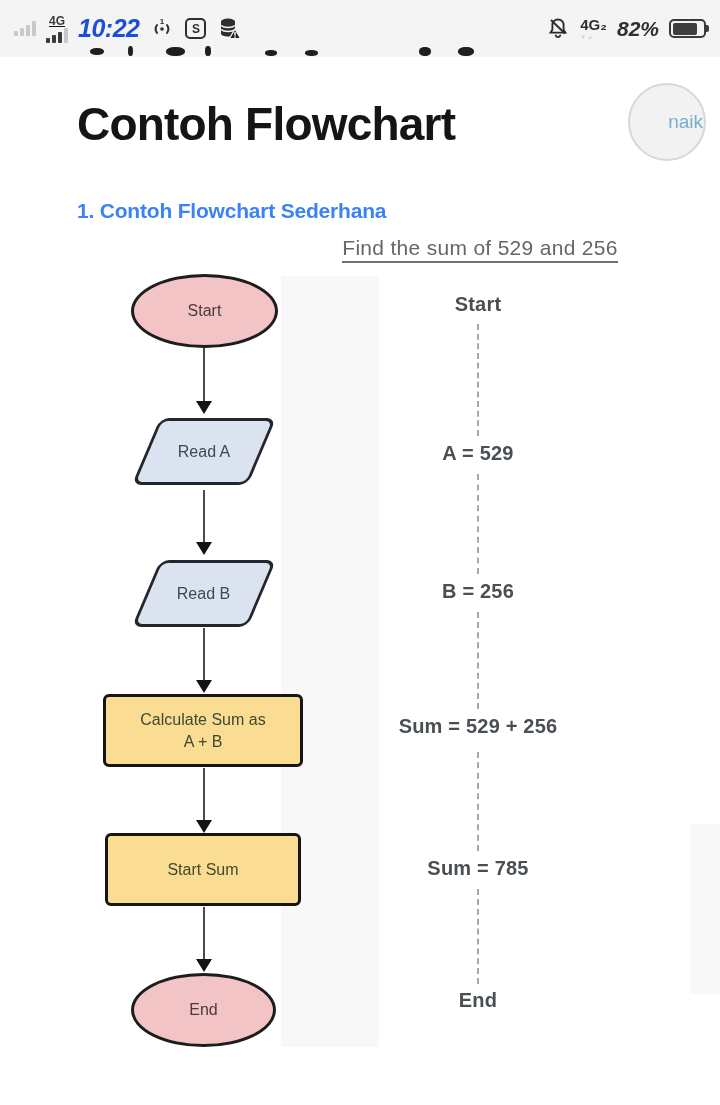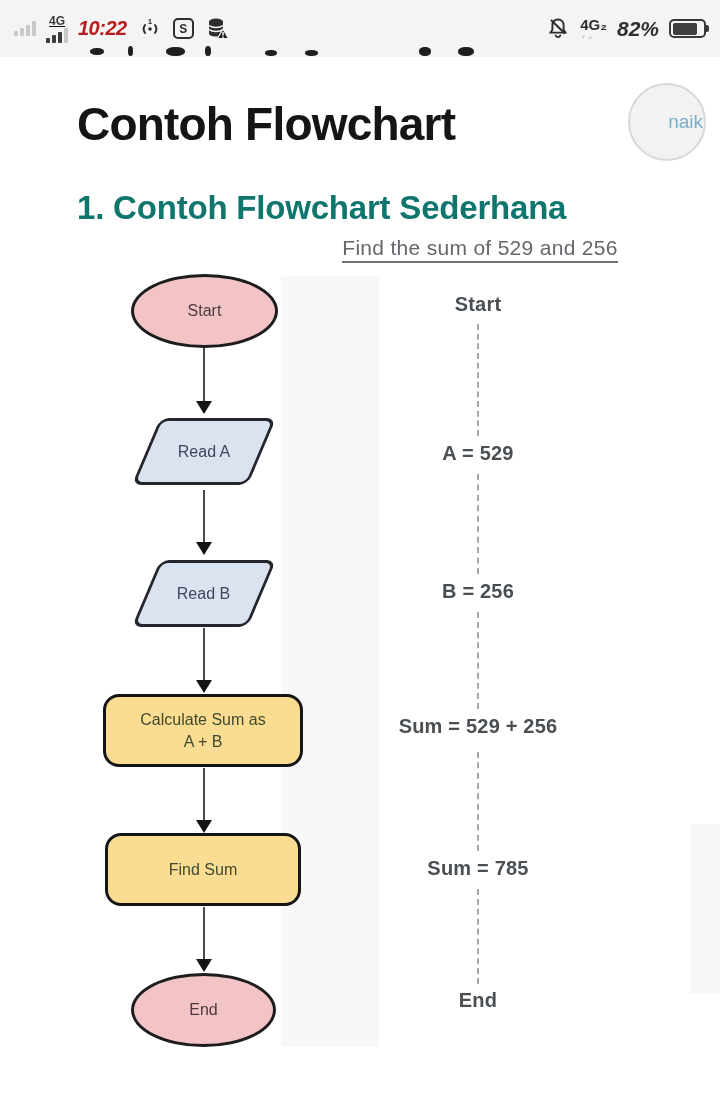--- a/index.html
+++ b/index.html
@@ -11,21 +11,21 @@
              display:flex;align-items:center;justify-content:space-between;
              padding:0 14px;box-sizing:border-box;z-index:5;}
   .sb-left,.sb-right{display:flex;align-items:center;gap:10px;}
   .bars{display:flex;align-items:flex-end;gap:2px;height:15px;}
   .bars i{display:block;width:4px;background:#c9c9c9;border-radius:1px;}
   .bars i:nth-child(1){height:5px}.bars i:nth-child(2){height:8px}
   .bars i:nth-child(3){height:11px}.bars i:nth-child(4){height:15px}
   .bars.active i:nth-child(1),.bars.active i:nth-child(2),.bars.active i:nth-child(3){background:#3b3b3b;}
   .sim2{display:flex;flex-direction:column;align-items:center;line-height:1;text-decoration:underline;}
   .sim2 .net{font-size:12px;font-weight:700;color:#3a3a3a;margin-bottom:1px;}
-  .time{font-size:20px;font-weight:700;font-style:italic;color:#b91c1c;letter-spacing:-0.5px;}
+  .time{font-size:25px;font-weight:700;font-style:italic;color:#1d4ed8;letter-spacing:-0.5px;}
   .sbox{width:17px;height:17px;border:2.5px solid #2e2e2e;border-radius:5px;display:flex;
         align-items:center;justify-content:center;font-size:12px;font-weight:700;color:#2e2e2e;}
   .netR{display:flex;flex-direction:column;line-height:1;}
   .netR .net{font-size:15px;font-weight:700;color:#2f2f2f;}
   .netR .updown{font-size:6px;color:#d2d2d2;letter-spacing:1px;margin-top:2px;}
   .pct{font-size:21px;font-weight:700;font-style:italic;color:#2f2f2f;}
   .battery{position:relative;width:37px;height:19px;border:2px solid #3a3a3a;border-radius:5px;
            padding:1.5px;box-sizing:border-box;display:flex;background:#f4f4f5;}
   .battery .fill{width:81%;background:#3e3e3e;border-radius:2px;}
   .battery:after{content:"";position:absolute;right:-5px;top:4px;width:3px;height:7px;
@@ -34,33 +34,33 @@
 
   
   .remnant{position:absolute;background:#1f1f1f;border-radius:45%;z-index:6;}
 
   
   .h1{position:absolute;left:77px;top:97px;font-size:46px;font-weight:600;color:#151515;
       letter-spacing:-0.8px;}
   .avatar{position:absolute;left:628px;top:83px;width:78px;height:78px;border:2px solid #d8d8d8;
           border-radius:50%;background:#f2f2f2;display:flex;align-items:center;justify-content:flex-end;
           box-sizing:border-box;font-size:19px;color:#7aaecd;padding-right:1px;}
-  .h2{position:absolute;left:77px;top:189px;font-size:33px;font-weight:700;color:#0f766e;letter-spacing:-0.2px;}
+  .h2{position:absolute;left:77px;top:199px;font-size:21px;font-weight:700;color:#3b82f6;letter-spacing:-0.2px;}
 
   
   .figure{position:absolute;left:0;top:224px;width:720px;height:835px;background:#fff;}
   .band{position:absolute;background:rgba(70,70,95,0.035);}
 
   .node{position:absolute;display:flex;align-items:center;justify-content:center;
         text-align:center;box-sizing:border-box;}
   .oval{border:3px solid #1d1d1d;border-radius:50%;background:#f2c4c6;color:#4a3b40;font-size:16px;}
   .para{background:#dce3f0;border:3px solid #23262c;border-radius:9px;transform:skewX(-23deg);
         color:#3d4757;font-size:16px;}
   .para>span{transform:skewX(23deg);display:block;}
-  .proc{background:#fadc92;border:3px solid #151515;border-radius:16px;color:#404a2e;
+  .proc{background:#fadc92;border:3px solid #151515;border-radius:6px;color:#404a2e;
         font-size:16px;line-height:1.35;}
   .aline{position:absolute;left:203px;width:2px;background:#4a4a4a;}
   .ahead{position:absolute;left:196px;width:0;height:0;border-left:8px solid transparent;
          border-right:8px solid transparent;border-top:13px solid #141414;}
 
   .caption{position:absolute;left:330px;width:300px;top:12px;text-align:center;font-size:21px;
            color:#63676b;letter-spacing:0.3px;}
   .caption span{border-bottom:2px solid #6f7377;padding-bottom:2px;}
   .tlabel{position:absolute;left:328px;width:300px;text-align:center;font-size:20px;
           font-weight:700;color:#4a4f54;letter-spacing:0.2px;}
@@ -173,21 +173,21 @@
       <span>
         <span>Calculate Sum as</span><br>
         <span>A + B</span>
       </span>
     </div>
 
     <div class="aline" style="top:544px;height:54px"></div>
     <div class="ahead" style="top:596px"></div>
 
     <div class="node proc" style="left:105px;top:609px;width:196px;height:73px">
-      <span>Find Sum</span>
+      <span>Start Sum</span>
     </div>
 
     <div class="aline" style="top:683px;height:54px"></div>
     <div class="ahead" style="top:735px"></div>
 
     <div class="node oval" style="left:131px;top:749px;width:145px;height:74px">
       <span>End</span>
     </div>
 
     <div class="tlabel" style="top:69px">Start</div>

